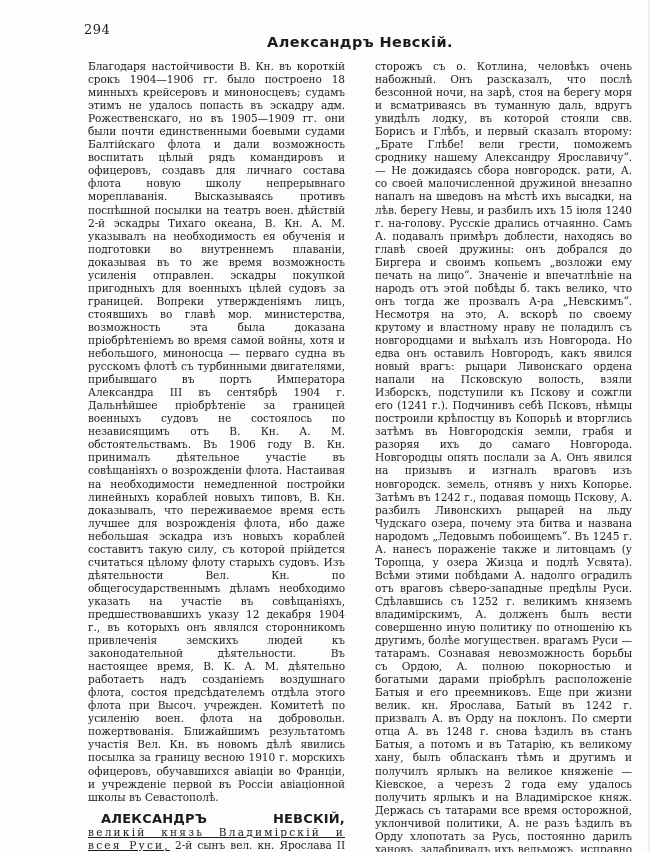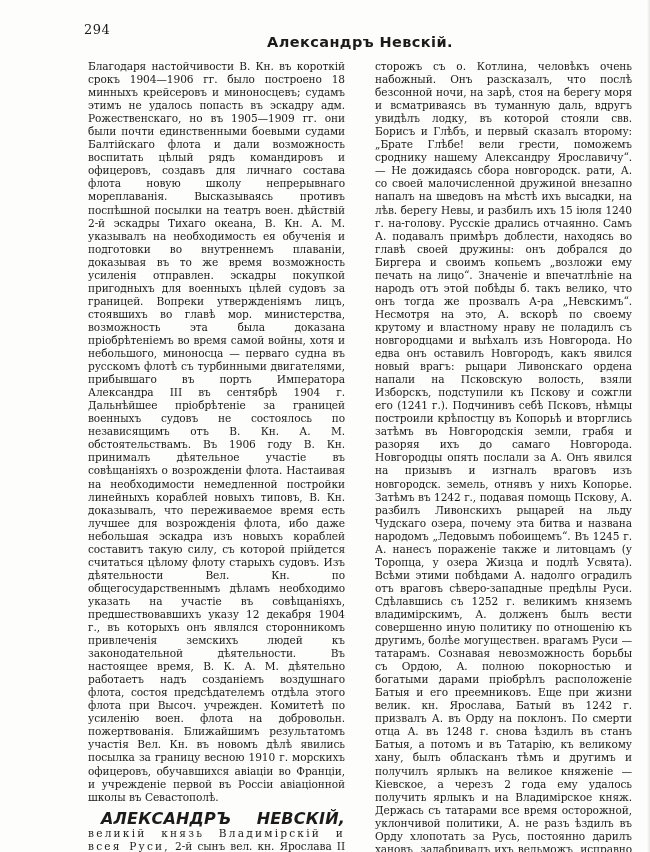--- a/index.html
+++ b/index.html
@@ -52,26 +52,26 @@
     text-align:justify;
     letter-spacing:-0.1px;
     word-spacing:.2px;
   }
   .col p{margin:8px;}
   .col p.continuation{text-indent:0;}
   .col p.article{margin-top:6px;text-indent:13px;}
   .article-head{
     font-family:"DejaVu Sans","Liberation Sans",sans-serif;
     font-weight:bold;
-    font-size:16px;
+    font-size:13px;
     letter-spacing:.2px;
-    font-style:italic;
   }
   .article-lead{
     letter-spacing:2.2px;
+    text-decoration:underline;
   }
 </style>
 </head>
 <body>
 
 <div class="page">
   <div class="scan-edge"></div>
 
   <div class="page-header">
     <span class="page-number">294</span>

